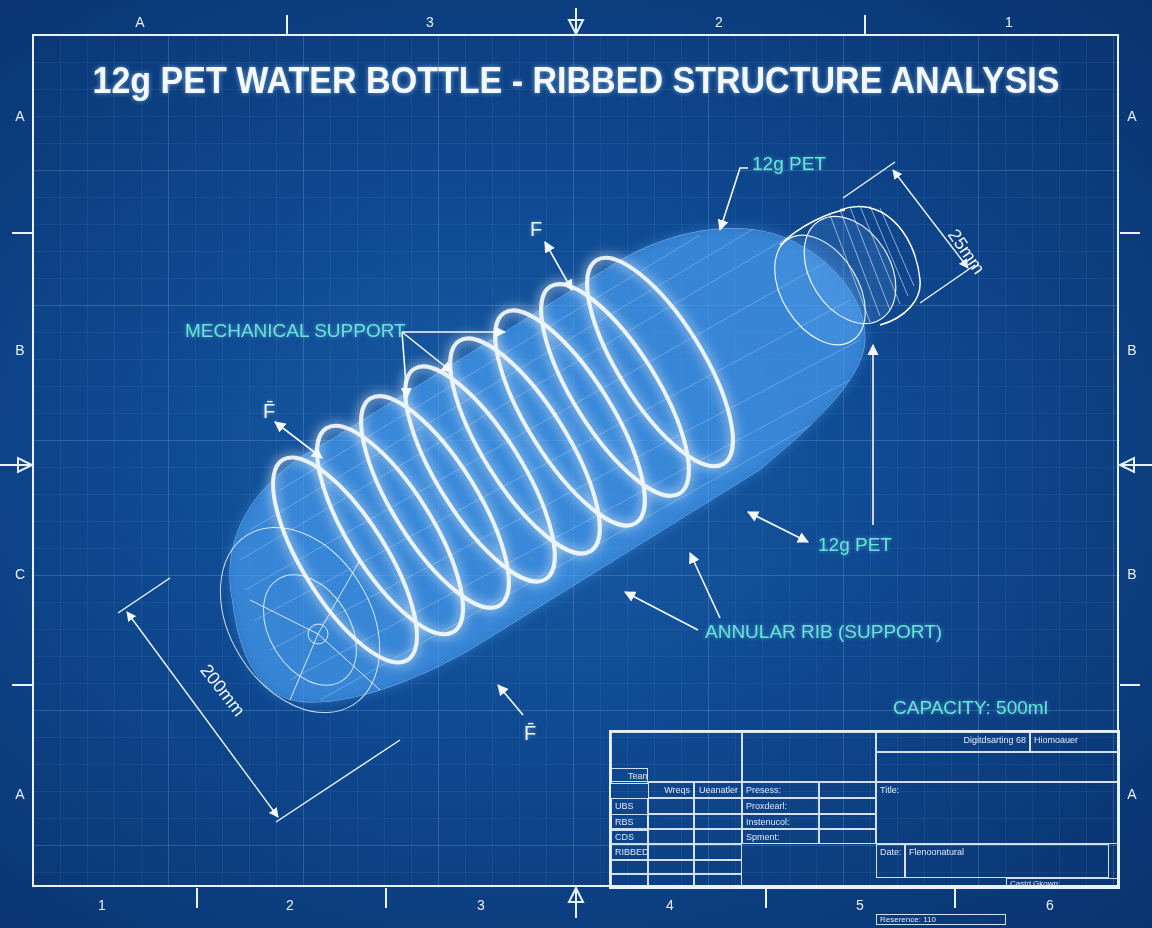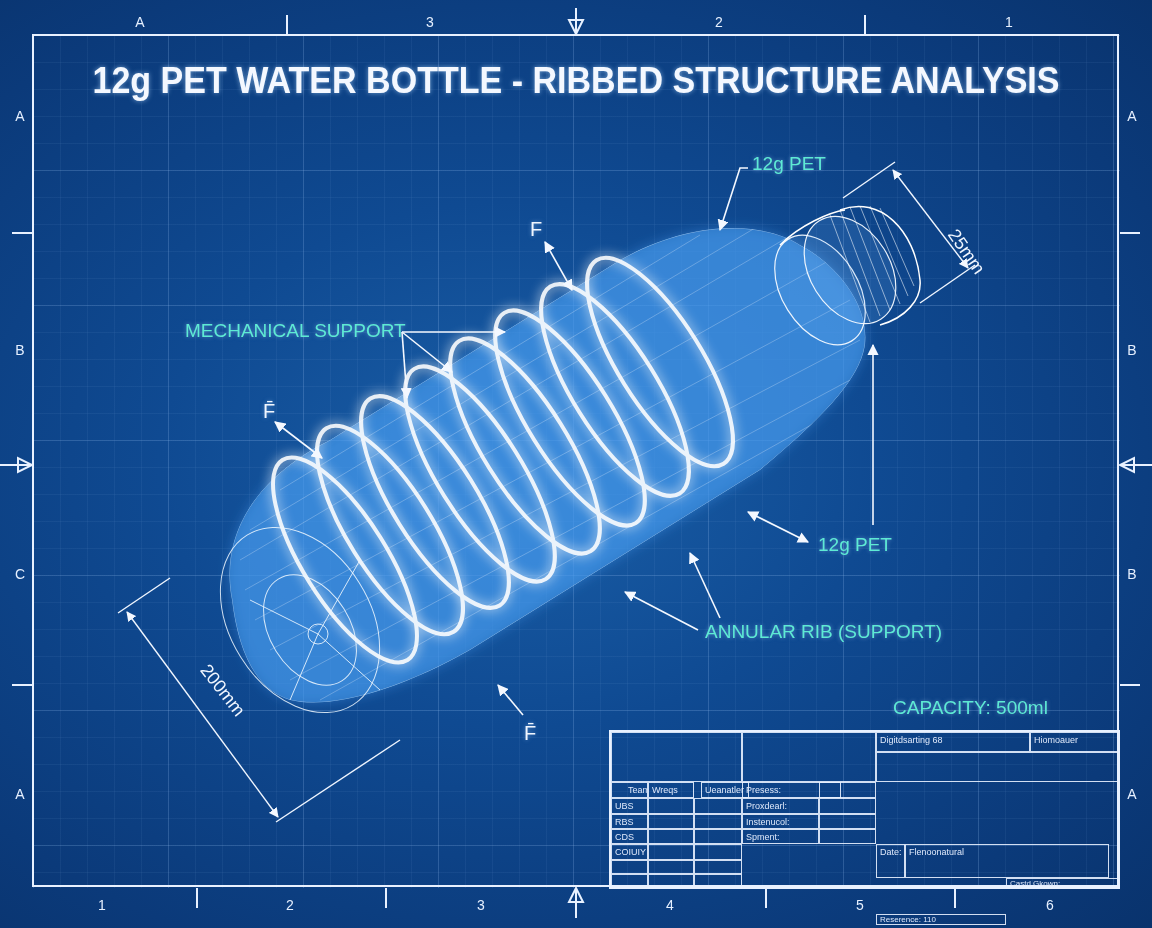--- a/index.html
+++ b/index.html
@@ -15,21 +15,21 @@
       background-size:135px 135px,135px 135px,27px 27px,27px 27px;}
     .frame{position:absolute;left:32px;top:34px;width:1087px;height:853px;border:2px solid #e8f1ff;box-sizing:border-box;}
     .lbl{position:absolute;color:#e6f0ff;font-size:14px;text-align:center;width:20px;}
     .tick{position:absolute;background:#e8f1ff;}
     svg.overlay{position:absolute;left:0;top:0;}
     .title{position:absolute;left:0;width:1152px;top:60px;text-align:center;color:#f4f8ff;font-size:37px;font-weight:bold;letter-spacing:0px;text-shadow:0 0 6px rgba(180,220,255,0.6);transform:scaleX(0.92);}
     .note{position:absolute;color:#5eead4;font-size:19px;white-space:nowrap;text-shadow:0 0 4px rgba(170,210,255,0.5);}
     .fsym{position:absolute;color:#f0f6ff;font-size:20px;text-shadow:0 0 4px rgba(170,210,255,0.5);}
     .tb{position:absolute;left:609px;top:730px;width:511px;height:159px;border:2px solid #e8f1ff;box-sizing:border-box;}
     .cell{position:absolute;border:1px solid rgba(232,241,255,0.9);box-sizing:border-box;color:#dfe9fb;font-size:9px;padding:2px 3px;white-space:nowrap;overflow:hidden;}
-    .center{text-align:left;}
+    .center{text-align:right;}
   </style>
 </head>
 <body>
 
 <div class="bg"></div>
 <div class="grid"></div>
 <div class="frame"></div>
 
 <div class="lbl" style="left:130px;top:14px;">A</div>
 <div class="lbl" style="left:420px;top:14px;">3</div>
@@ -187,49 +187,50 @@
 <div class="fsym" style="left:524px;top:722px;">F̄</div>
 
 <div class="tb">
 
   <div class="cell" style="left:0;top:0;width:131px;height:50px;"></div>
   <div class="cell" style="left:131px;top:0;width:134px;height:50px;"></div>
   <div class="cell center" style="left:265px;top:0;width:154px;height:20px;">Digitdsarting 68</div>
   <div class="cell" style="left:419px;top:0;width:90px;height:20px;">Hiomoauer</div>
   <div class="cell" style="left:265px;top:20px;width:244px;height:30px;"></div>
 
-  <div class="cell center" style="left:0;top:50px;width:37px;height:16px;padding-left:16px;">Team</div>
+  <div class="cell center" style="left:0;top:36px;width:37px;height:16px;padding-left:16px;">Team</div>
   <div class="cell center" style="left:37px;top:50px;width:46px;height:16px;">Wreqs</div>
-  <div class="cell center" style="left:90px;top:50px;width:48px;height:16px;">Ueanatler</div>
-
-  <div class="cell" style="left:0;top:66px;width:37px;height:16px;">UBS</div>
+  <div class="cell center" style="left:83px;top:50px;width:48px;height:16px;">Ueanatler</div>
+
+  <div class="cell" style="left:0;top:66px;width:37px;height:33px;">UBS</div>
   <div class="cell" style="left:37px;top:66px;width:46px;height:16px;"></div>
   <div class="cell" style="left:83px;top:66px;width:48px;height:16px;"></div>
   <div class="cell" style="left:0;top:82px;width:37px;height:15px;">RBS</div>
   <div class="cell" style="left:37px;top:82px;width:46px;height:15px;"></div>
   <div class="cell" style="left:83px;top:82px;width:48px;height:15px;"></div>
   <div class="cell" style="left:0;top:97px;width:37px;height:15px;">CDS</div>
   <div class="cell" style="left:37px;top:97px;width:46px;height:15px;"></div>
   <div class="cell" style="left:83px;top:97px;width:48px;height:15px;"></div>
-  <div class="cell" style="left:0;top:112px;width:37px;height:16px;">COIUIY</div>
+  <div class="cell" style="left:0;top:112px;width:37px;height:16px;">RIBBED</div>
   <div class="cell" style="left:37px;top:112px;width:46px;height:16px;"></div>
   <div class="cell" style="left:83px;top:112px;width:48px;height:16px;"></div>
   <div class="cell" style="left:0;top:128px;width:37px;height:14px;"></div>
   <div class="cell" style="left:37px;top:128px;width:46px;height:14px;"></div>
   <div class="cell" style="left:83px;top:128px;width:48px;height:14px;"></div>
   <div class="cell" style="left:0;top:142px;width:37px;height:15px;"></div>
   <div class="cell" style="left:37px;top:142px;width:46px;height:15px;"></div>
   <div class="cell" style="left:83px;top:142px;width:48px;height:15px;"></div>
 
-  <div class="cell" style="left:131px;top:50px;width:99px;height:16px;">Presess:</div>
+  <div class="cell" style="left:131px;top:50px;width:77px;height:16px;">Presess:</div>
   <div class="cell" style="left:208px;top:50px;width:57px;height:16px;"></div>
   <div class="cell" style="left:131px;top:66px;width:77px;height:16px;">Proxdearl:</div>
   <div class="cell" style="left:208px;top:66px;width:57px;height:16px;"></div>
   <div class="cell" style="left:131px;top:82px;width:77px;height:15px;">Instenucol:</div>
   <div class="cell" style="left:208px;top:82px;width:57px;height:15px;"></div>
   <div class="cell" style="left:131px;top:97px;width:77px;height:15px;">Spment:</div>
   <div class="cell" style="left:208px;top:97px;width:57px;height:15px;"></div>
 
+  <div class="cell" style="left:265px;top:50px;width:244px;height:62px;">Title:</div>
   <div class="cell" style="left:265px;top:112px;width:29px;height:34px;">Date:</div>
   <div class="cell" style="left:294px;top:112px;width:204px;height:34px;">Flenoonatural</div>
   <div class="cell" style="left:265px;top:146px;width:130px;height:11px;font-size:8px;padding:0 3px;margin-top:36px;">Reserence: 110</div>
   <div class="cell" style="left:395px;top:146px;width:114px;height:11px;font-size:8px;padding:0 3px;">Castd Gkown:</div>
 </div>
 
 </body></html>

